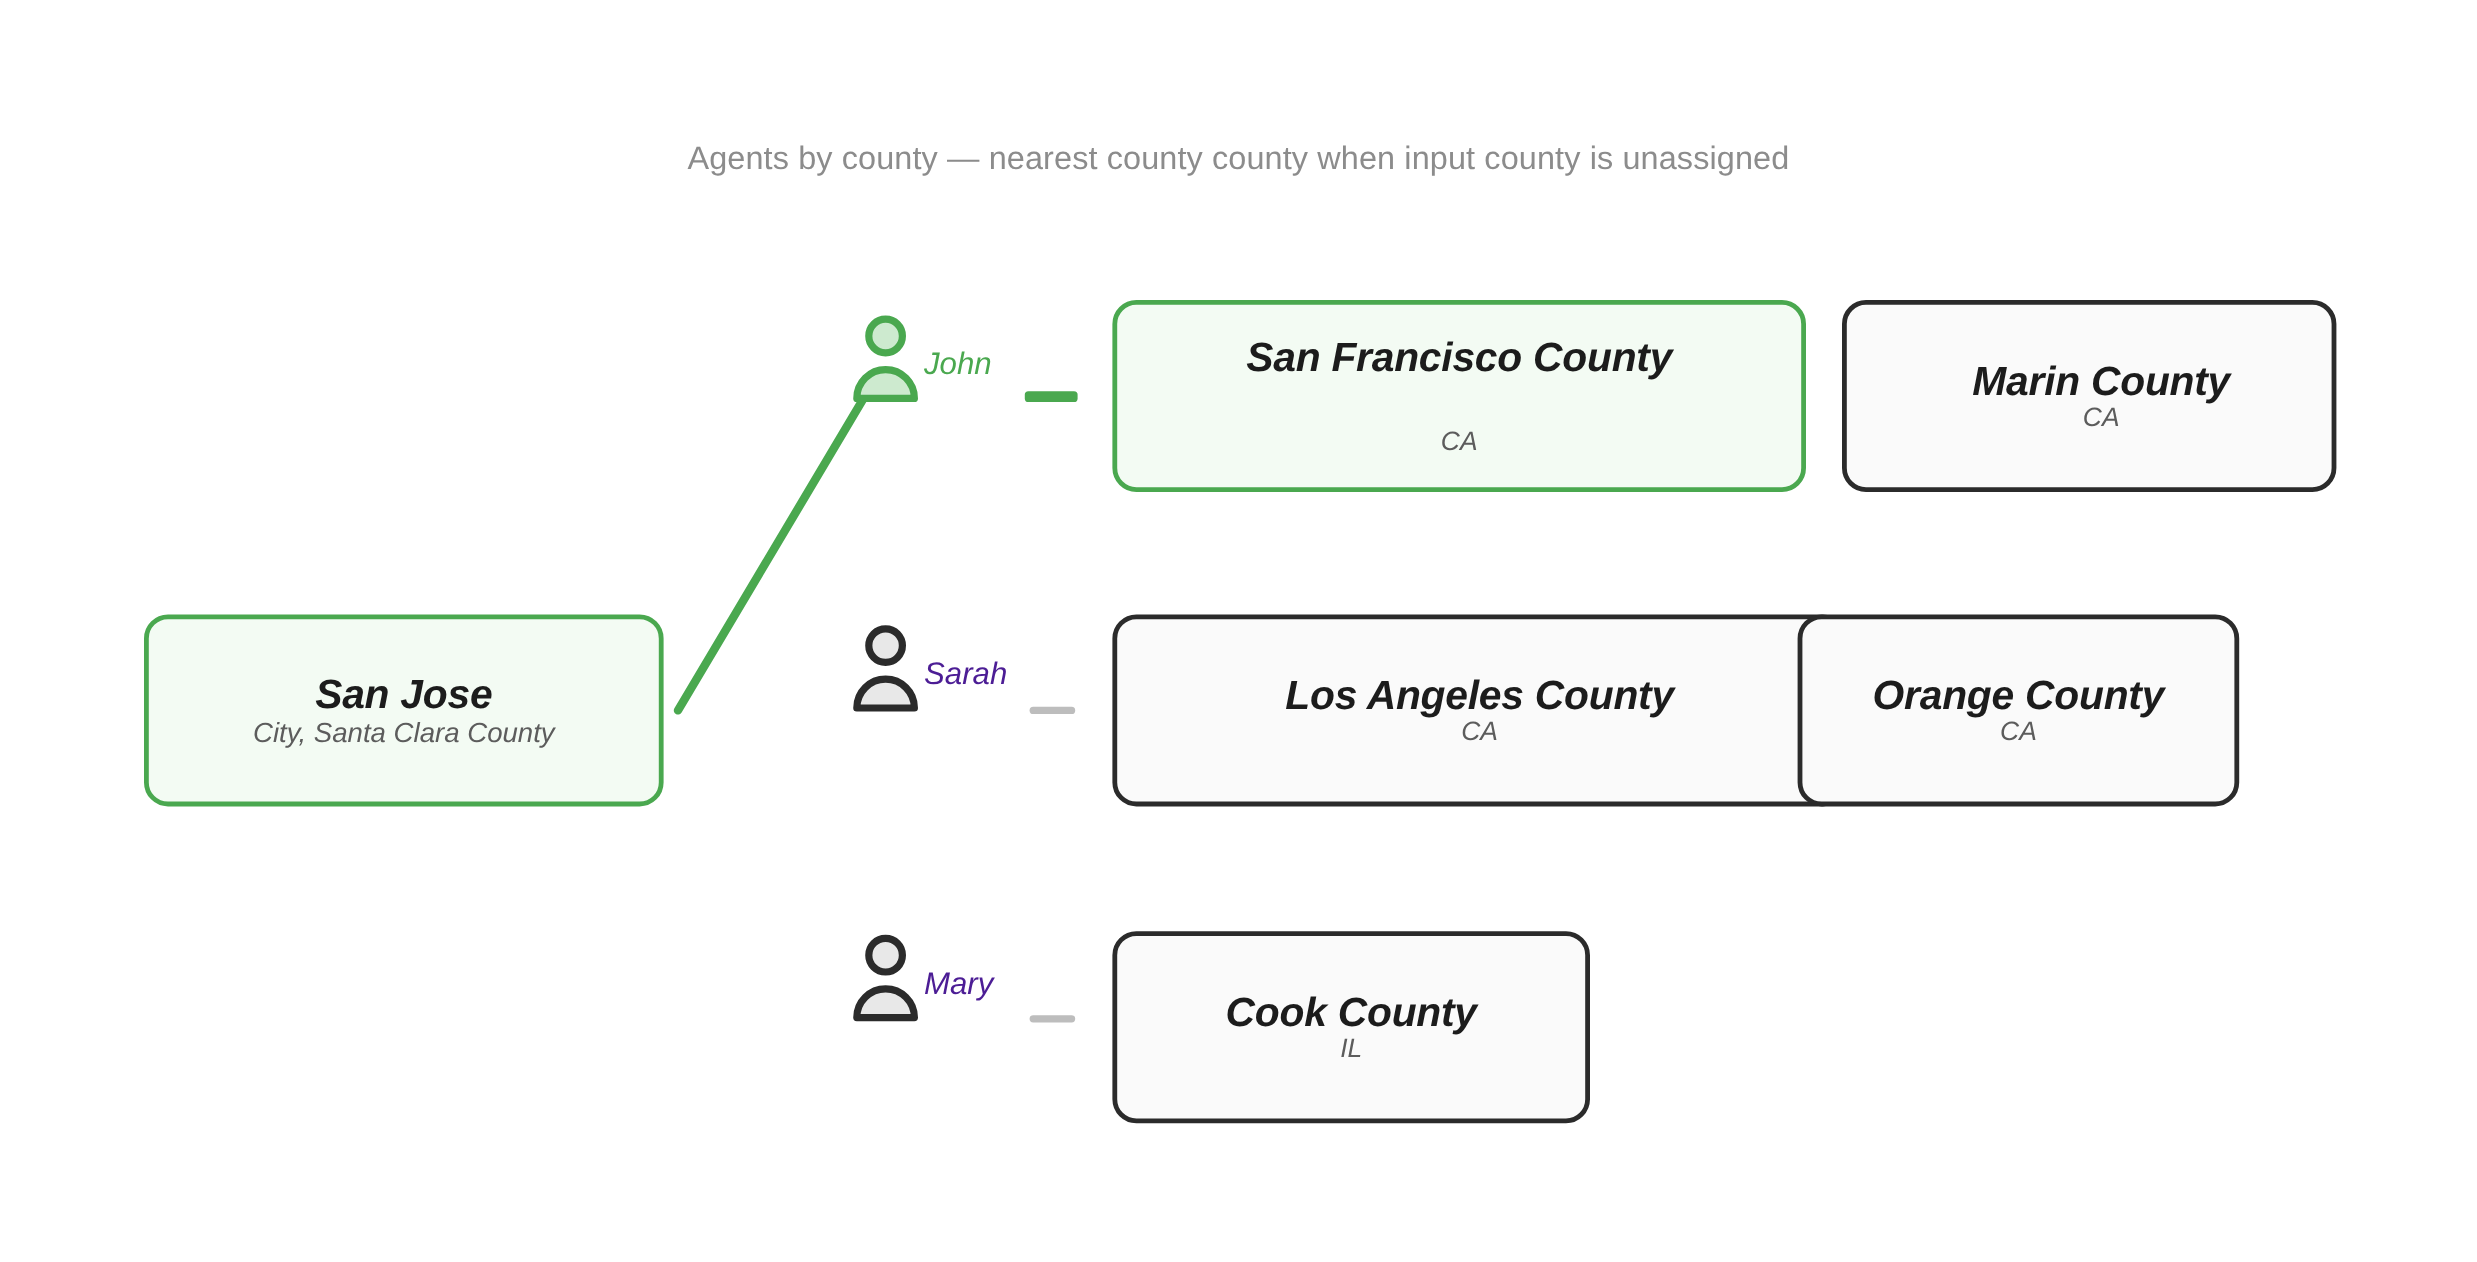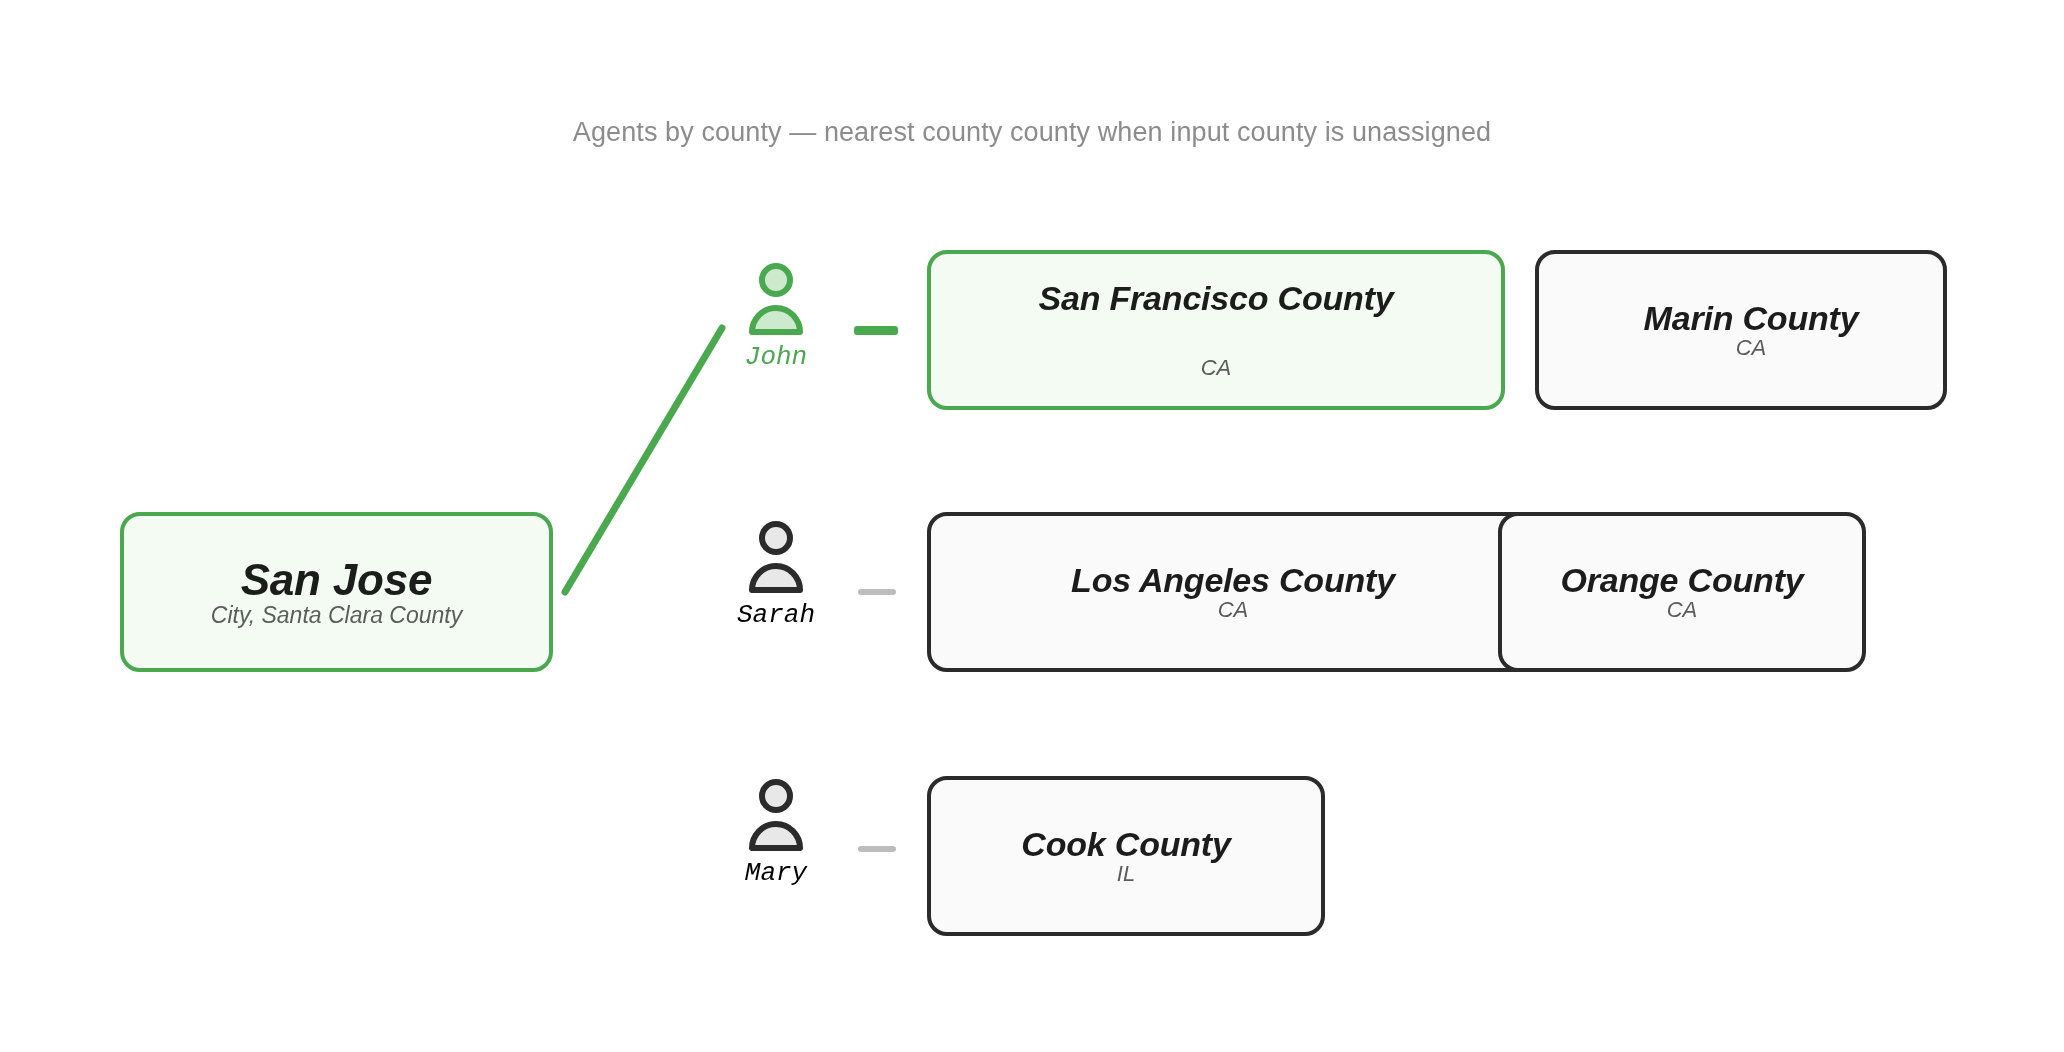--- a/index.html
+++ b/index.html
@@ -83,51 +83,49 @@
     border-color: #4aa84f;
   }
 
   
   #node-source {
     left: 120px;
     top: 512px;
     width: 433px;
     height: 160px;
   }
-  #node-source .title { font-size: 44px; }
+  #node-source .title { font-size: 34px; }
   #node-source .sub   { font-size: 23px; }
 
   
   #node-c-0-0 { left: 927px;  top: 250px; width: 578px; height: 160px; gap: 39px; }
   #node-c-0-1 { left: 1535px; top: 250px; width: 412px; height: 160px; padding-left: 20px; }
   
   #node-c-1-0 { left: 927px;  top: 512px; width: 612px; height: 160px; }
   #node-c-1-1 { left: 1498px; top: 512px; width: 368px; height: 160px; }
   
   #node-c-2-0 { left: 927px;  top: 776px; width: 398px; height: 160px; }
 
   
   .agent {
     position: absolute;
     width: 140px;
     display: flex;
-    flex-direction: column;
     align-items: center;
-    font-family: Liberation Mono, monospace;
   }
   .agent .avatar {
     width: 64px;
     height: 74px;
     display: block;
   }
   .agent .name {
     margin-top: 8px;
     font-size: 26px;
     font-style: italic;
-    color: #000000;
+    color: #4c1d95;
     white-space: nowrap;
     line-height: 1;
   }
   .agent.highlight .name { color: #4aa84f; }
 
   #agent-0 { left: 706px; top: 262px; }
   #agent-1 { left: 706px; top: 520px; }
   #agent-2 { left: 706px; top: 778px; }
 
   

